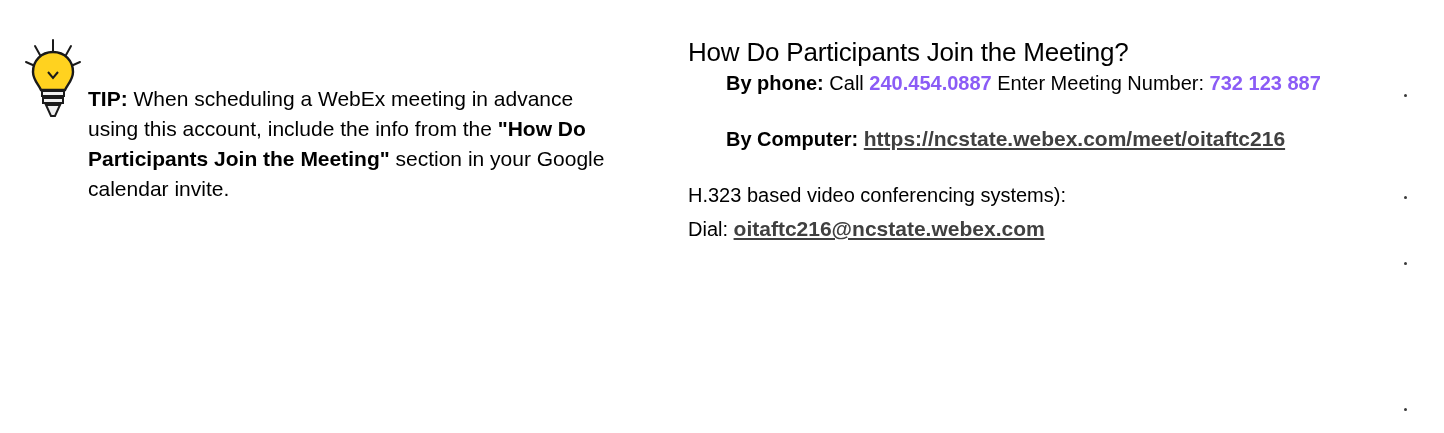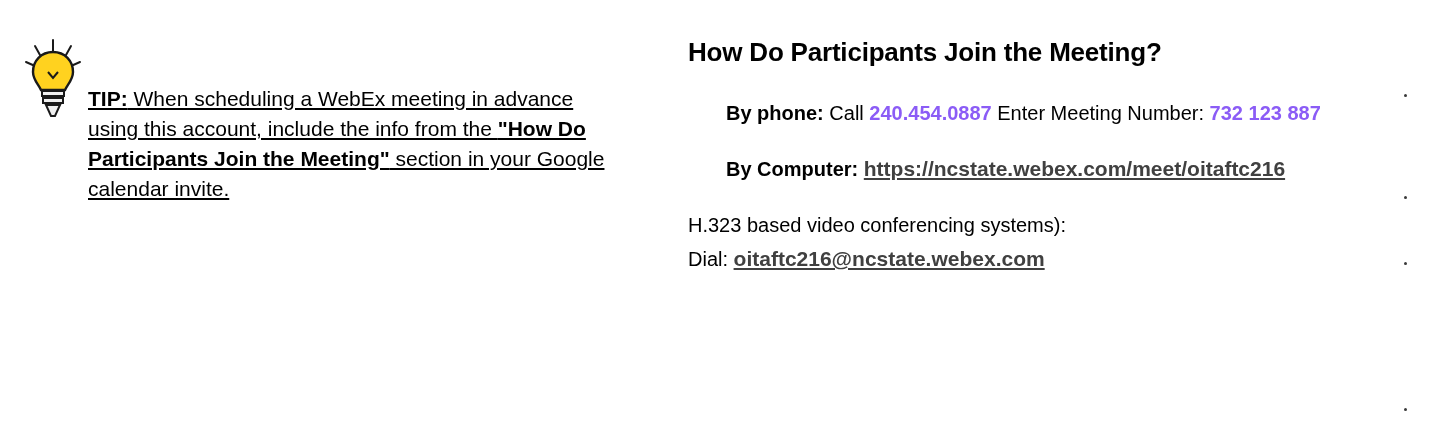--- a/index.html
+++ b/index.html
@@ -21,21 +21,20 @@
   }
 
   
   .tip-block {
     position: absolute;
     left: 22px;
     top: 36px;
     width: 590px;
     display: flex;
     align-items: flex-start;
-    text-decoration: underline;
   }
   .bulb-icon {
     width: 62px;
     height: 86px;
     flex: 0 0 62px;
     position: relative;
     margin-top: 2px;
   }
   .tip-text {
     font-size: 21px;
@@ -49,23 +48,23 @@
 
   
   .right-col {
     position: absolute;
     left: 688px;
     top: 36px;
     width: 730px;
   }
   .heading {
     font-size: 26px;
-    font-weight: bold;
+    font-weight: normal;
     letter-spacing: -0.2px;
-    margin: 0 0 30px 0;
+    margin: 0 0 0 0;
     line-height: 32px;
   }
   .line {
     font-size: 20px;
     line-height: 30px;
     margin: 0 0 4px 0;
   }
   .line b { font-weight: bold; }
   .red {
     color: #8b5cf6;

